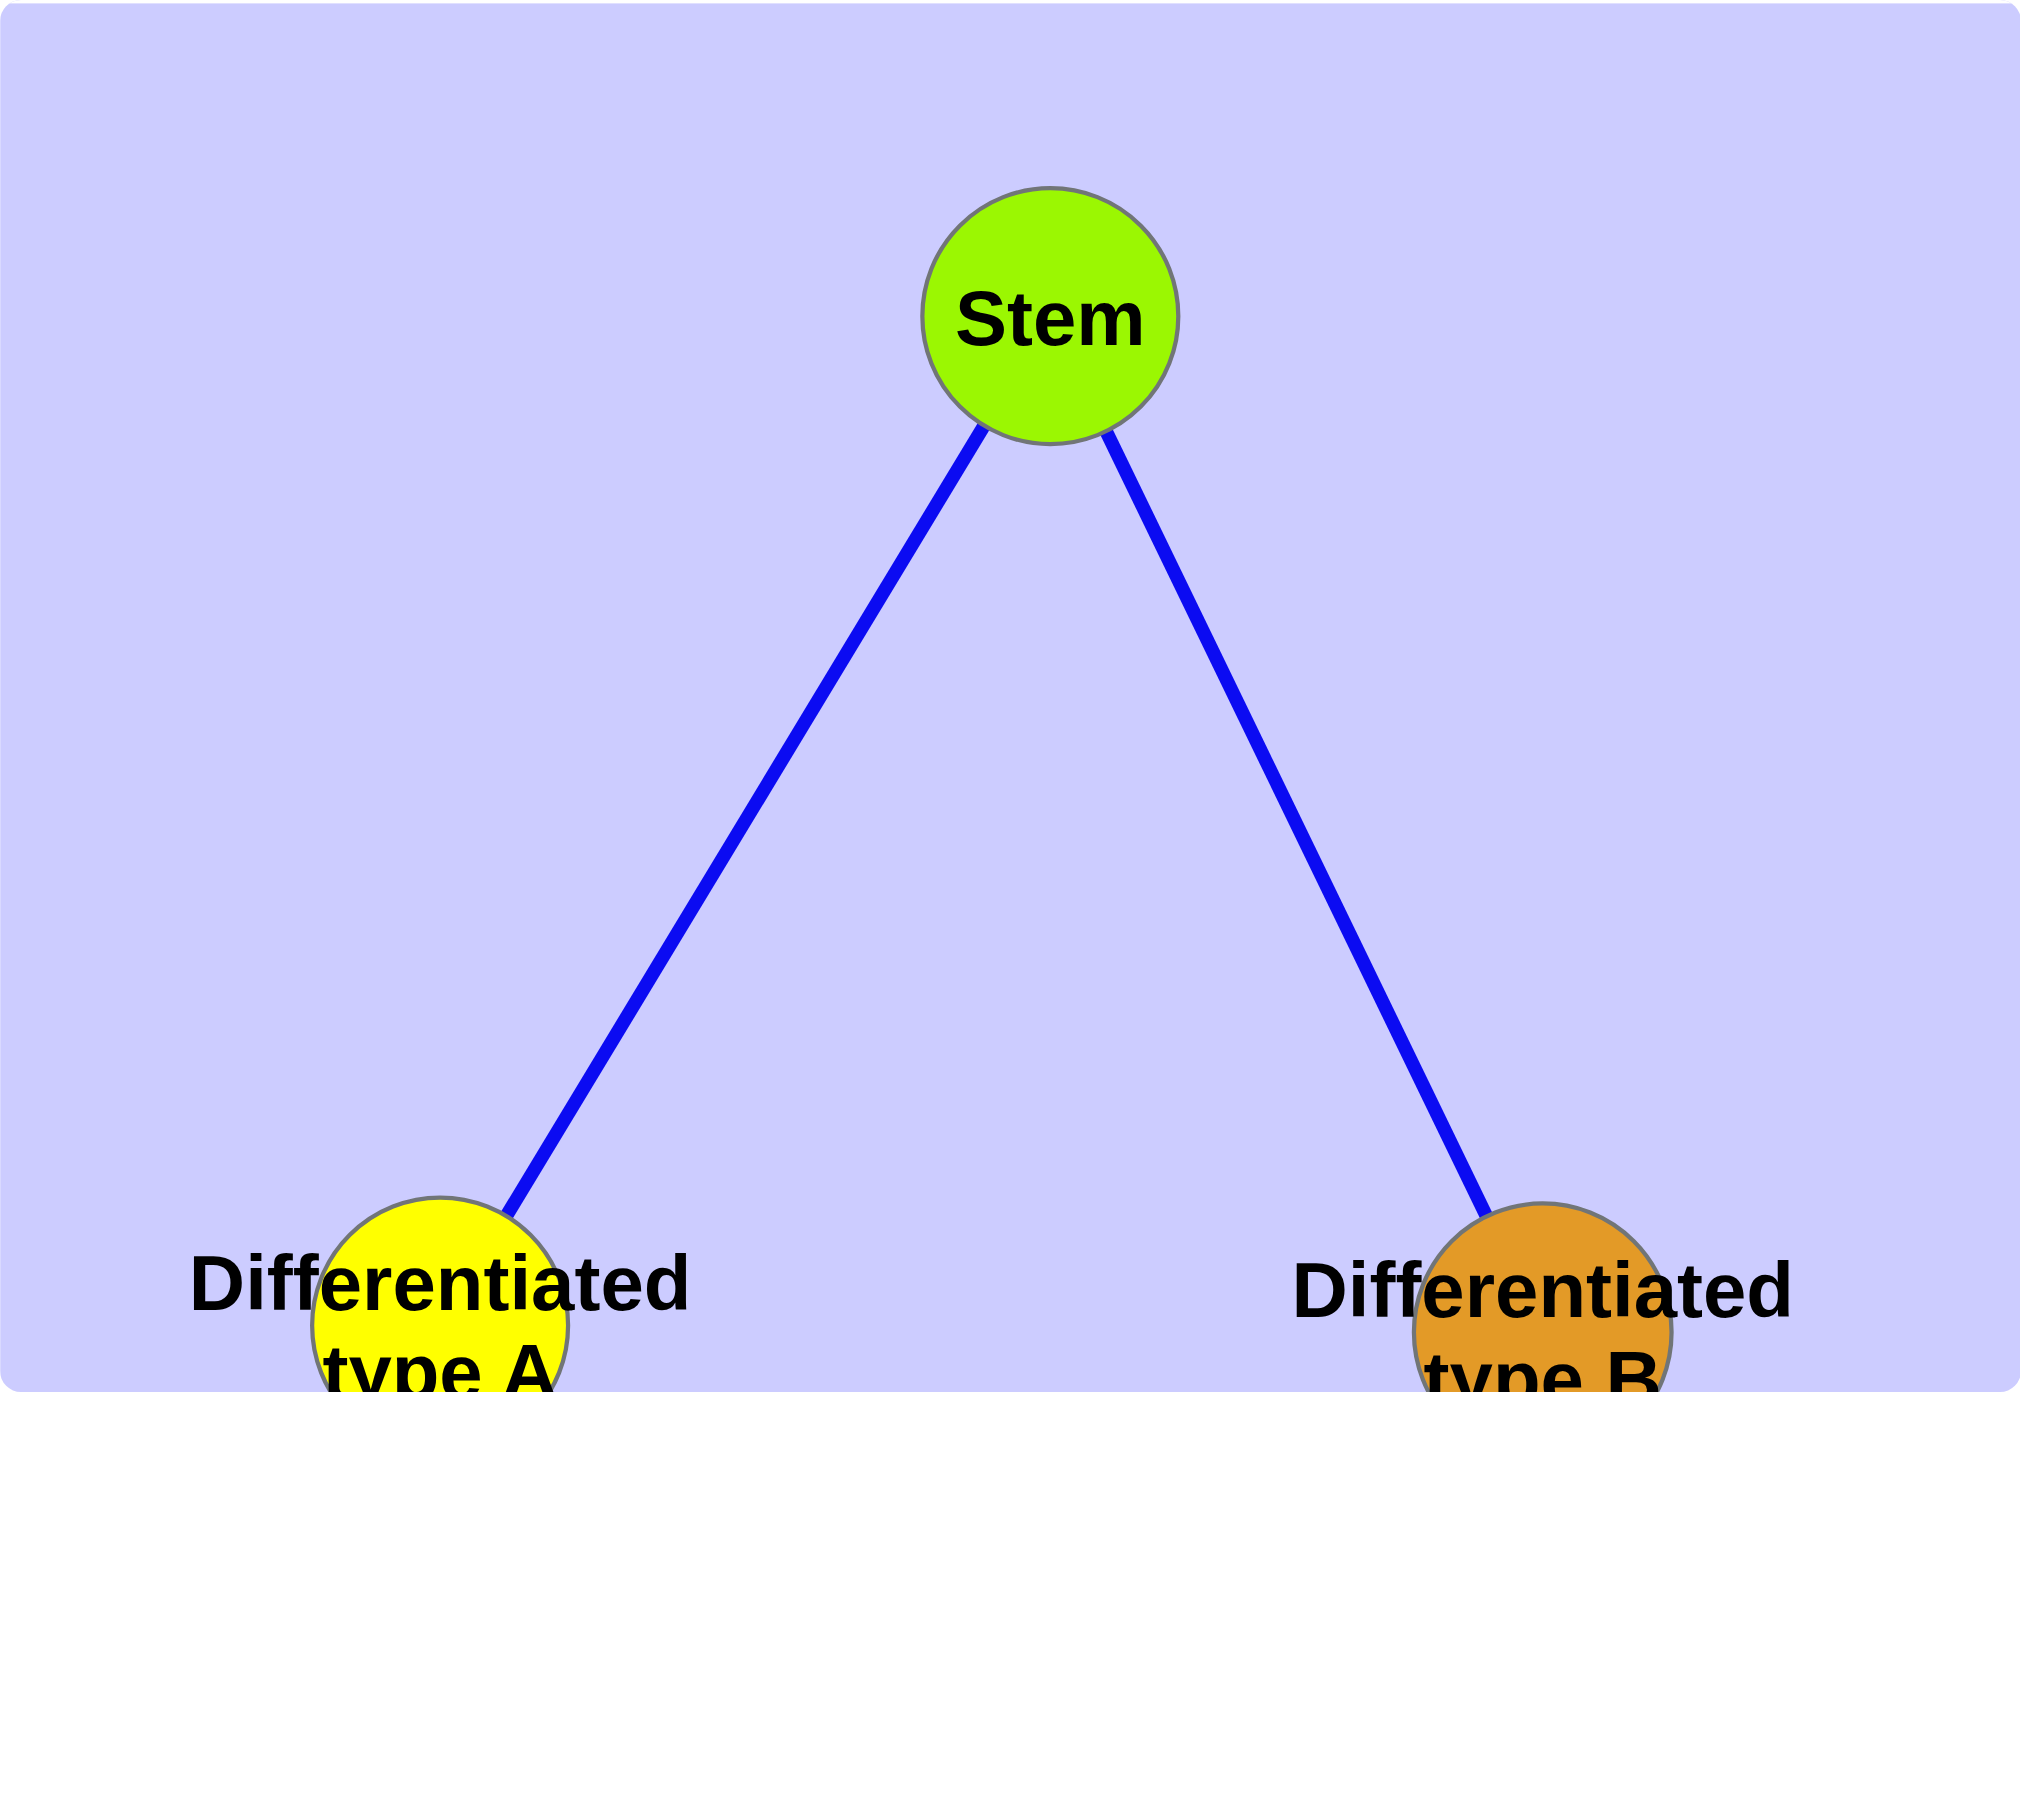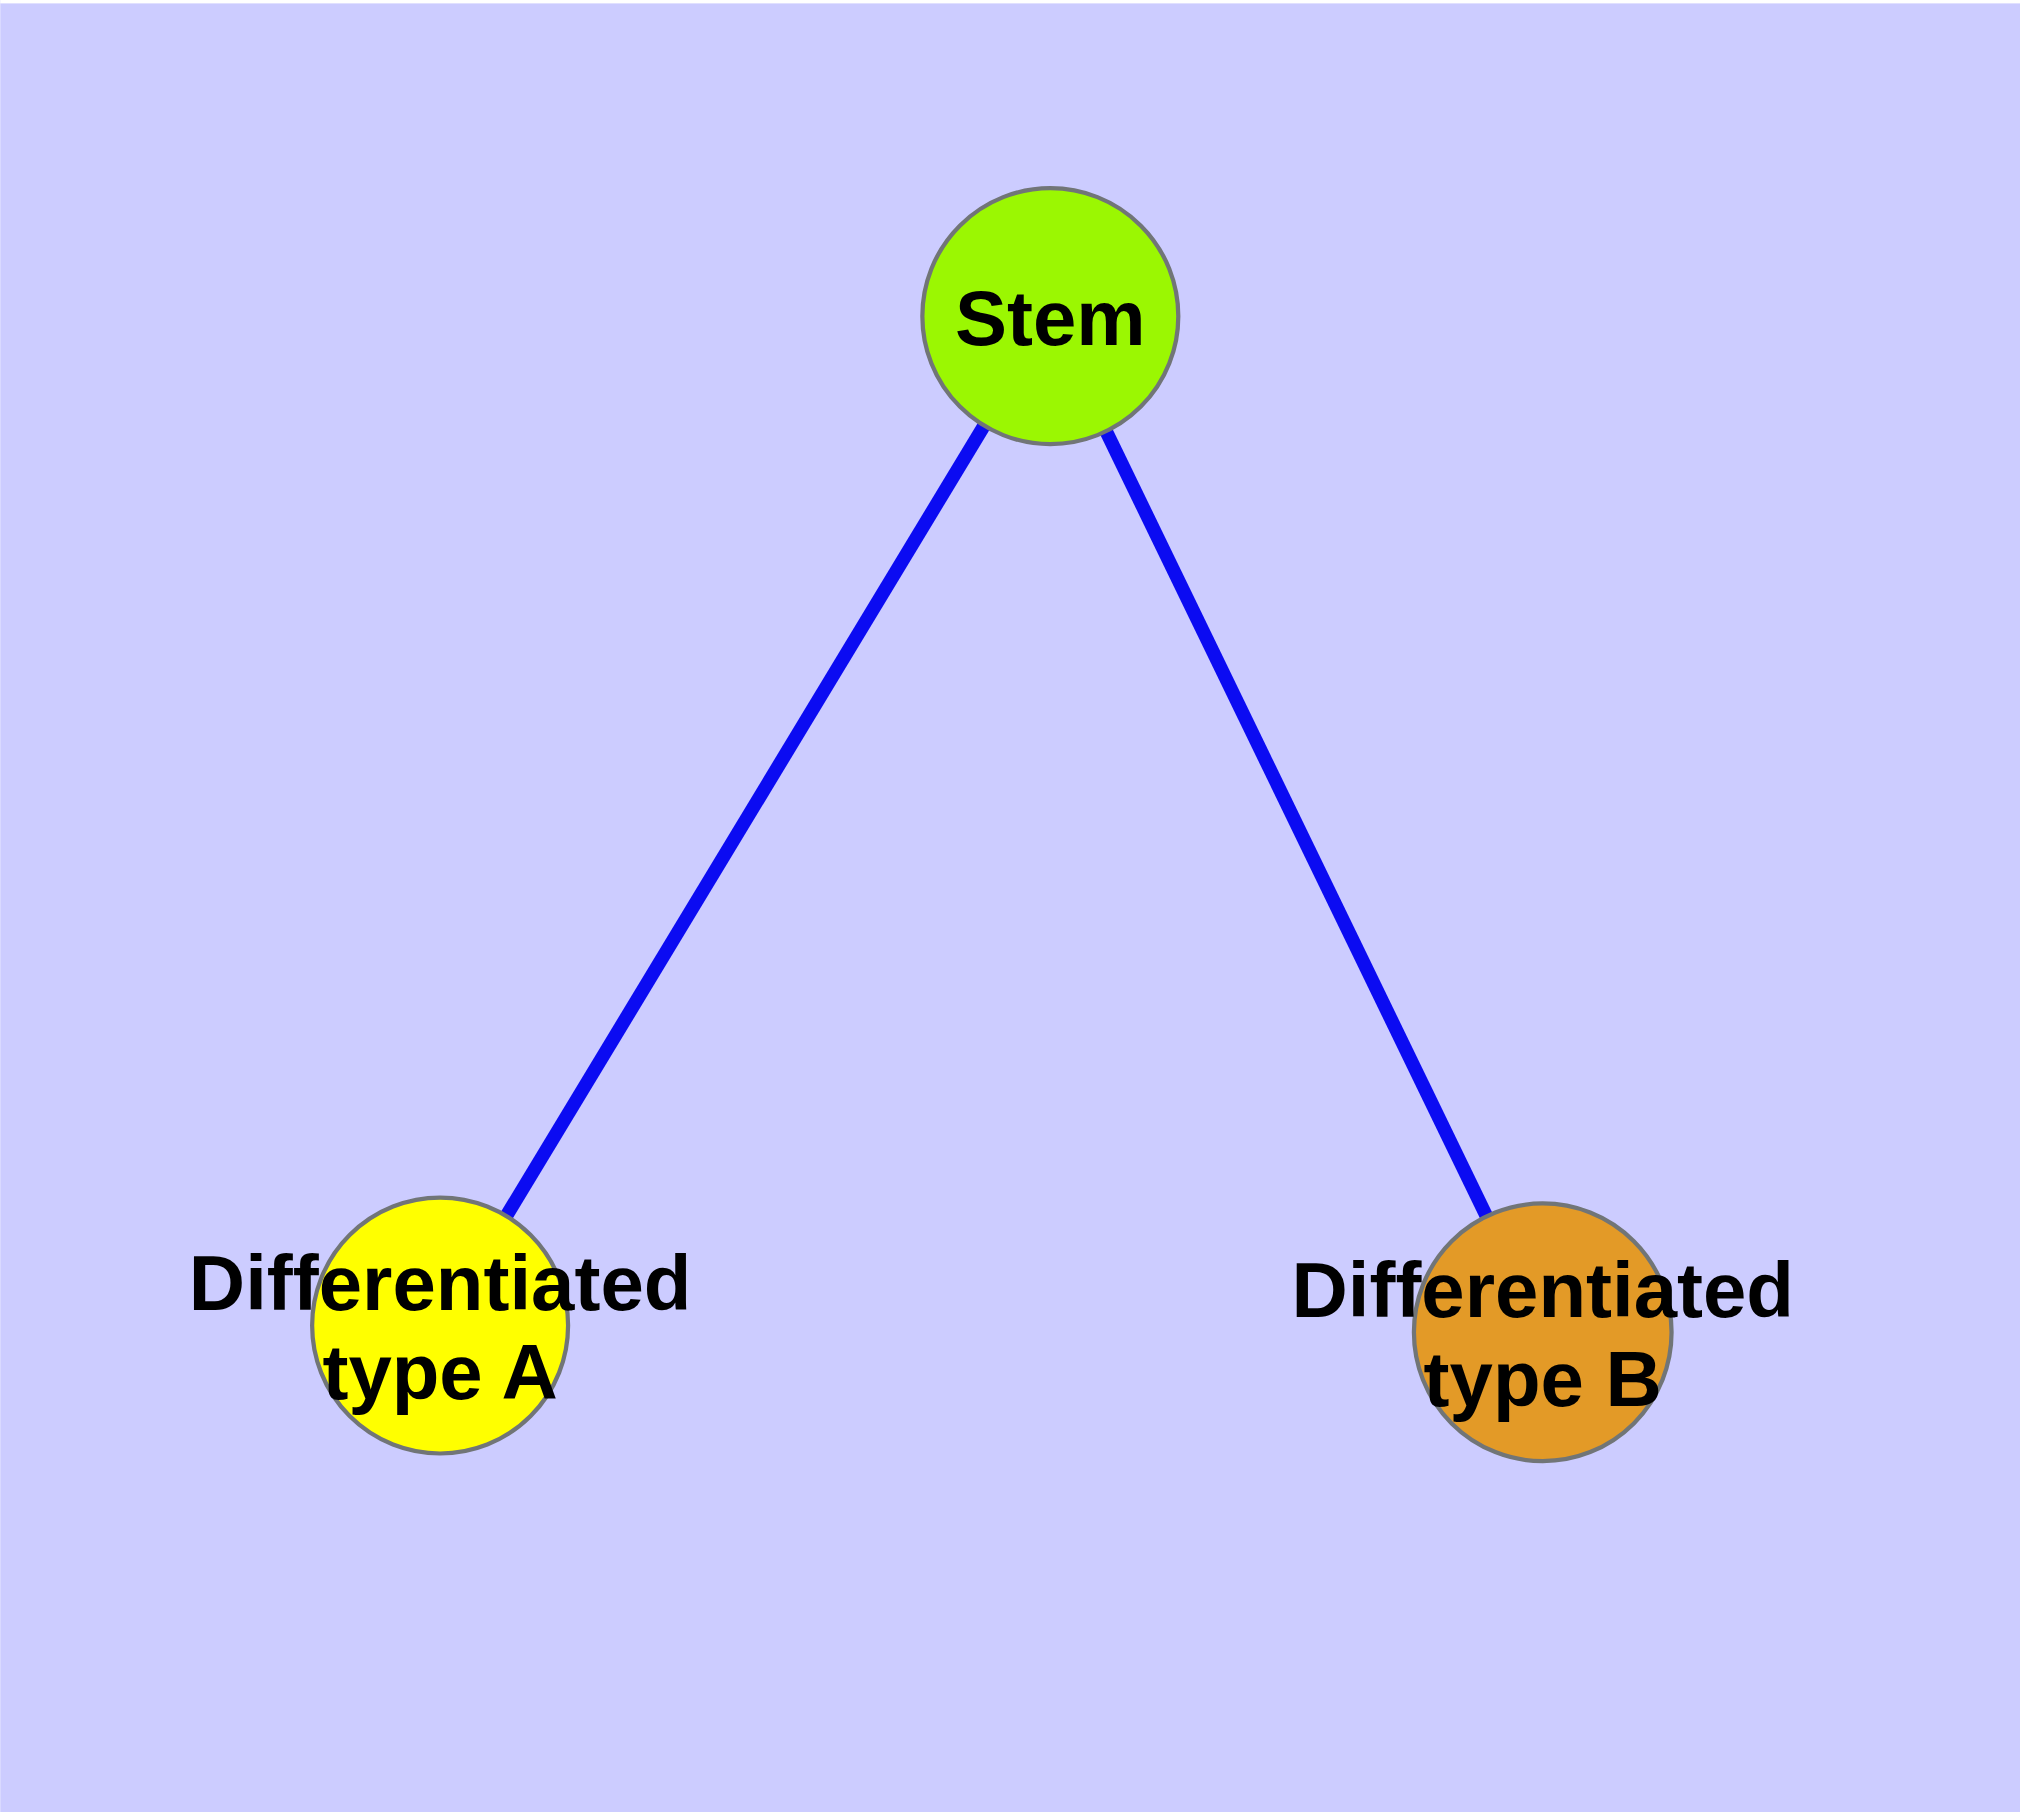--- a/index.html
+++ b/index.html
@@ -3,22 +3,23 @@
 <meta charset="utf-8">
 <style>
   html, body {
     margin: 0;
     padding: 0;
     background: #ffffff;
   }
   .stage {
     position: relative;
     width: 2021px;
-    height: 1812px;
+    height: 1392px;
     overflow: hidden;
+    border-radius: 21px;
   }
   svg.graph {
     display: block;
     width: 2021px;
     height: 1812px;
   }
   .edge {
     fill: none;
     stroke-width: 16;
     stroke-linecap: butt;

